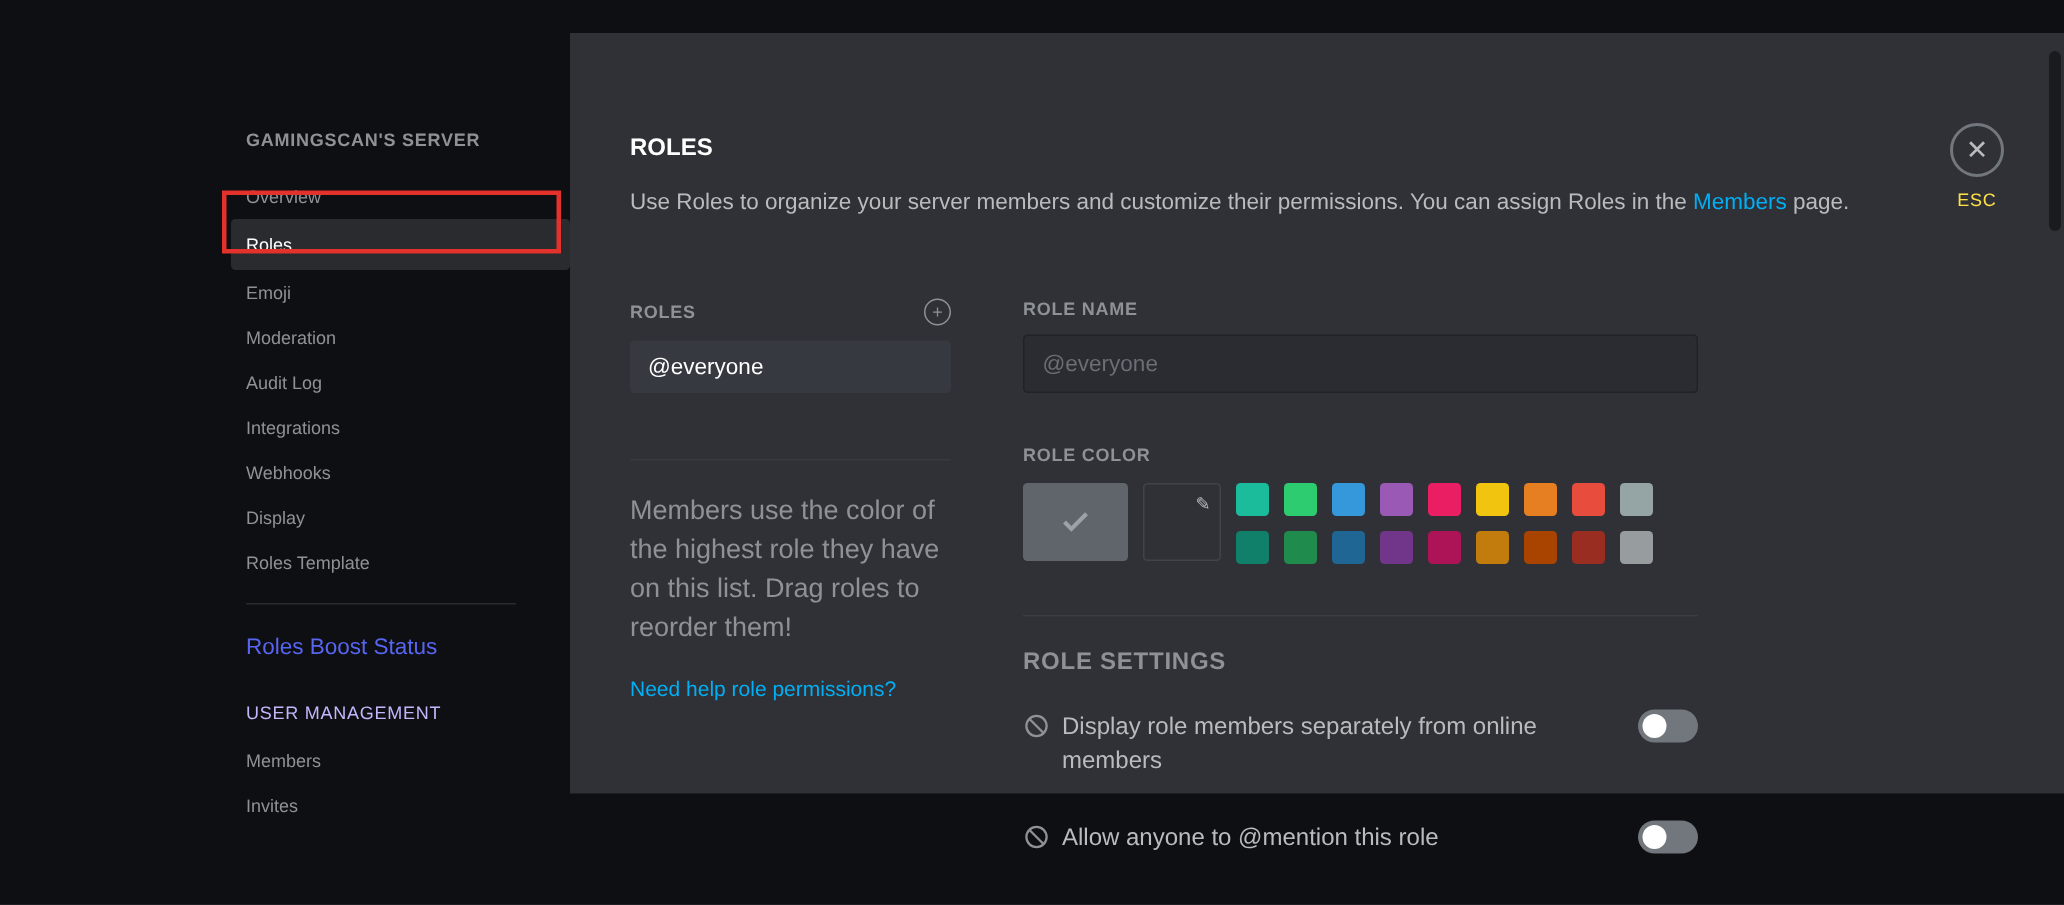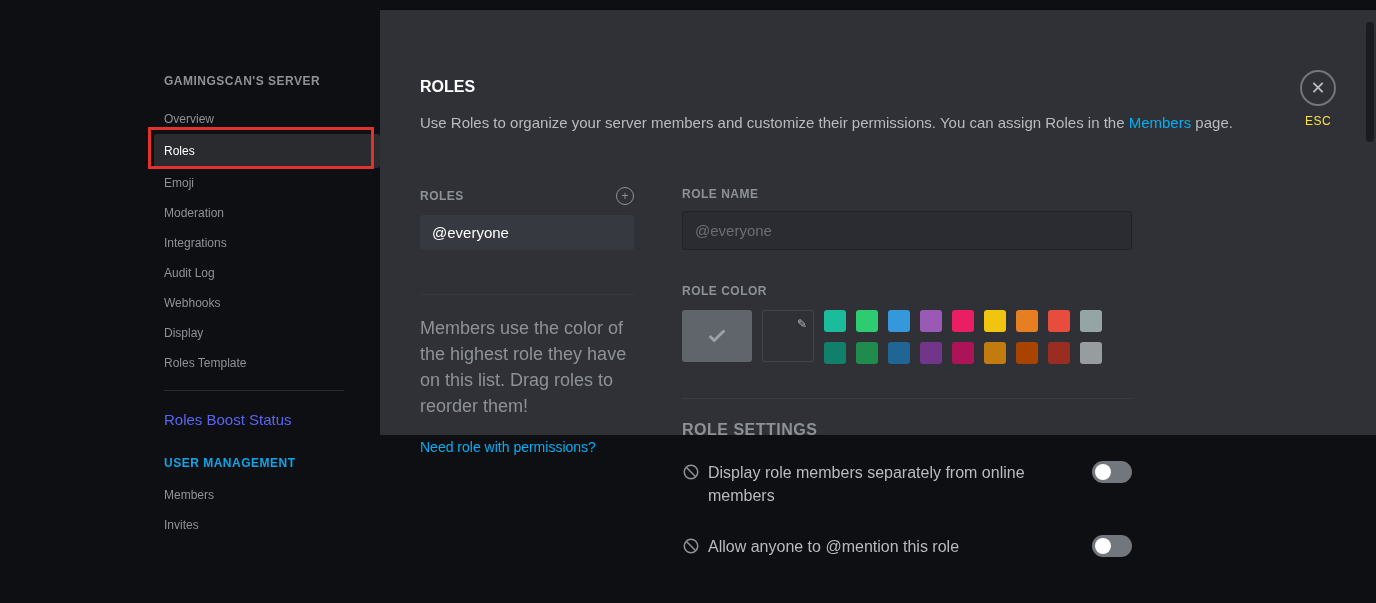--- a/index.html
+++ b/index.html
@@ -11,21 +11,22 @@
       height: 603px;
       overflow: hidden;
       position: relative;
     }
     .topbar {
       height: 10px;
       background: #0e0f13;
     }
     .app {
       display: flex;
-      height: 425px;
+      height: 507px;
+      margin-top: 12px;
     }
     .sidebar-outer {
       width: 380px;
       background: #0e0f13;
       padding-left: 164px;
       padding-top: 64px;
     }
     .sidebar-header {
       font-size: 12px;
       font-weight: 700;
@@ -65,23 +66,23 @@
       width: 180px;
     }
     .boost-link {
       color: #5865f2;
       font-size: 15px;
       padding: 8px 0;
       cursor: pointer;
     }
     .section-header {
       font-size: 12px;
-      font-weight: 700;
+      font-weight: 400;
       letter-spacing: 0.5px;
-      color: #0ea5e9;
+      color: #c4b5fd;
       text-transform: uppercase;
       margin: 20px 0 10px 0;
     }
     .content {
       flex: 1;
       background: #2f3136;
       padding: 68px 48px 0 40px;
       position: relative;
     }
     .content-title {
@@ -292,22 +293,22 @@
 <body>
 
 <div class="topbar"></div>
 <div class="app">
   <aside class="sidebar-outer">
     <div class="sidebar-header">GAMINGSCAN'S SERVER</div>
     <div class="sidebar-item">Overview</div>
     <div class="sidebar-item active">Roles</div>
     <div class="sidebar-item">Emoji</div>
     <div class="sidebar-item">Moderation</div>
+    <div class="sidebar-item">Audit Log</div>
     <div class="sidebar-item">Integrations</div>
-    <div class="sidebar-item">Audit Log</div>
     <div class="sidebar-item">Webhooks</div>
     <div class="sidebar-item">Display</div>
     <div class="sidebar-item">Roles Template</div>
     <div class="divider"></div>
     <div class="boost-link">Roles Boost Status</div>
     <div class="section-header">USER MANAGEMENT</div>
     <div class="sidebar-item">Members</div>
     <div class="sidebar-item">Invites</div>
   </aside>
 
@@ -328,21 +329,21 @@
     <div class="columns">
       <div class="col-left">
         <div class="label-row">
           <span class="field-label">ROLES</span>
           <span class="add-btn">
             <span>+</span>
           </span>
         </div>
         <div class="role-chip">@everyone</div>
         <div class="help-text">Members use the color of the highest role they have on this list. Drag roles to reorder them!</div>
-        <span class="help-link">Need role with permissions?</span>
+        <span class="help-link">Need help role permissions?</span>
       </div>
 
       <div class="col-right">
         <div class="field-label" style="margin-bottom:10px;">ROLE NAME</div>
         <input class="text-input" placeholder="@everyone" style="">
 
         <div class="color-section">
           <div class="field-label" style="margin-bottom:12px;">ROLE COLOR</div>
           <div class="color-row">
             <div class="big-swatch">

